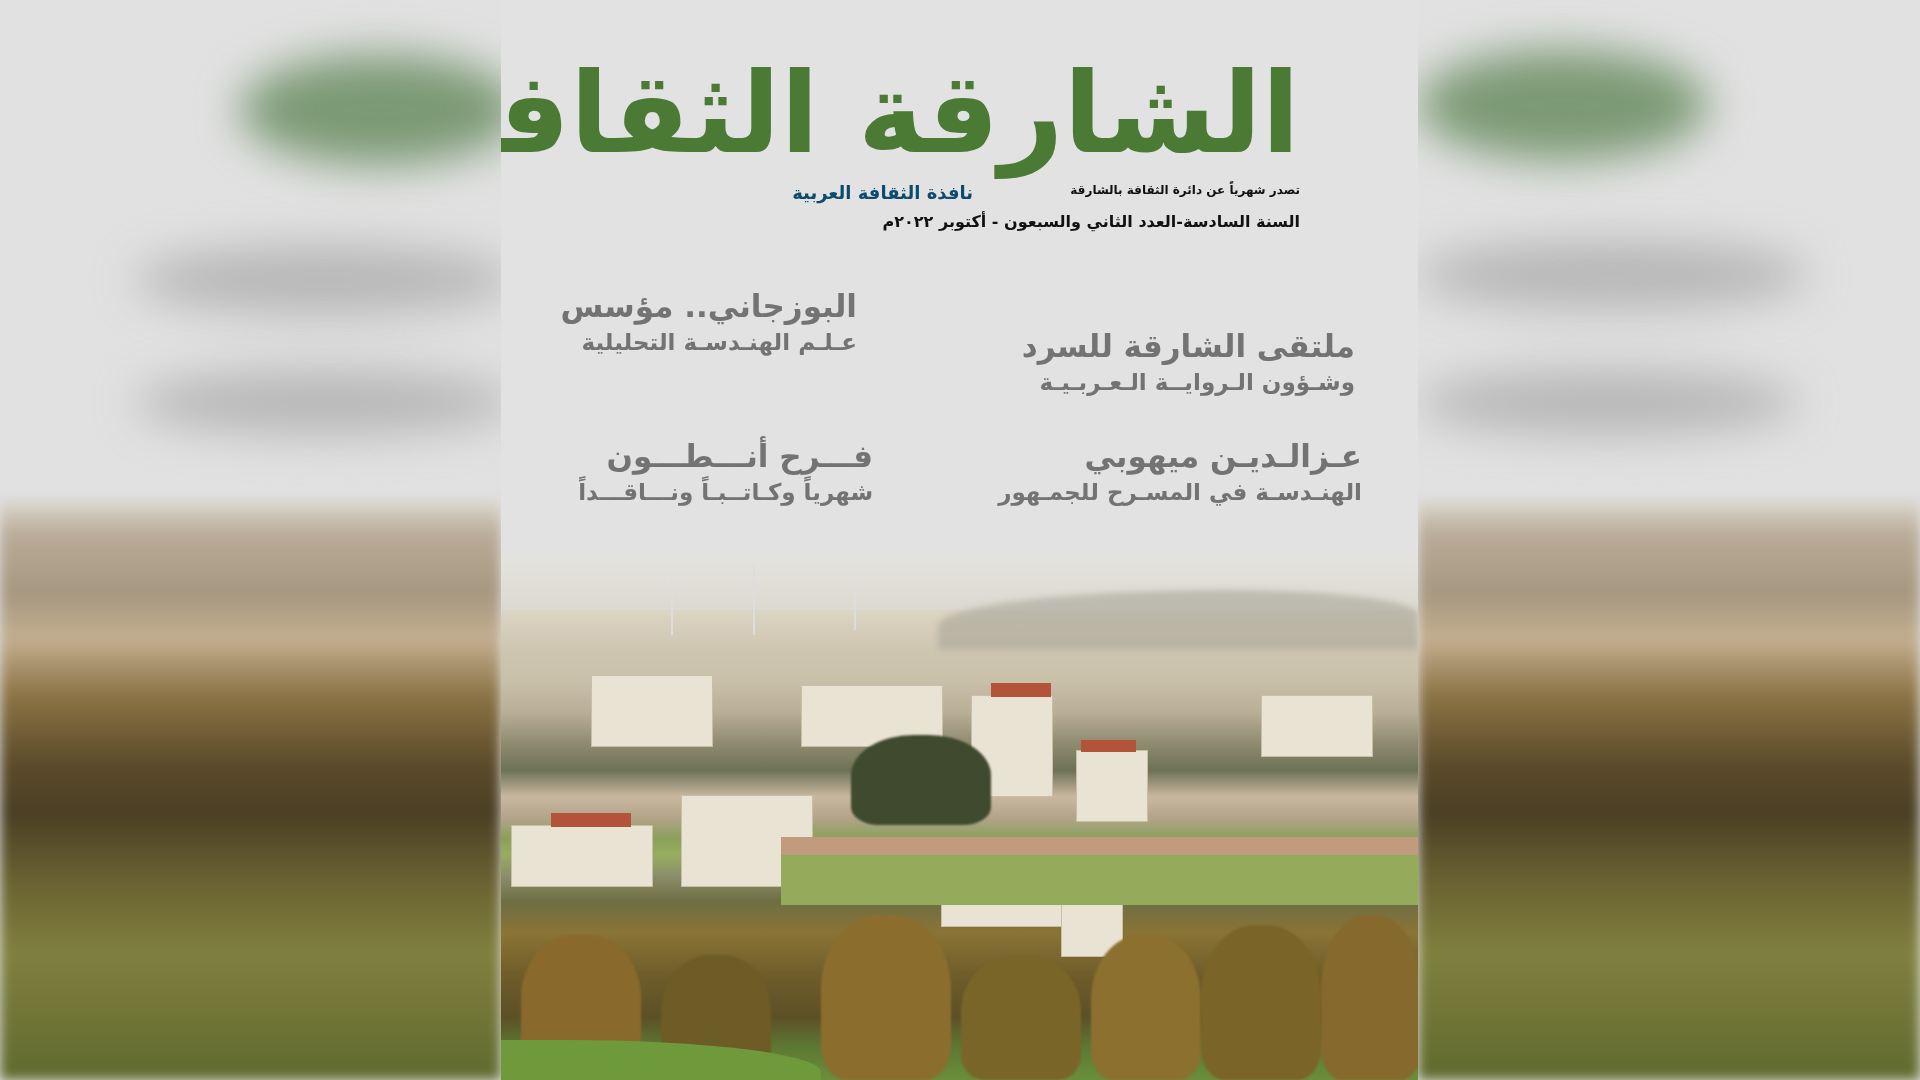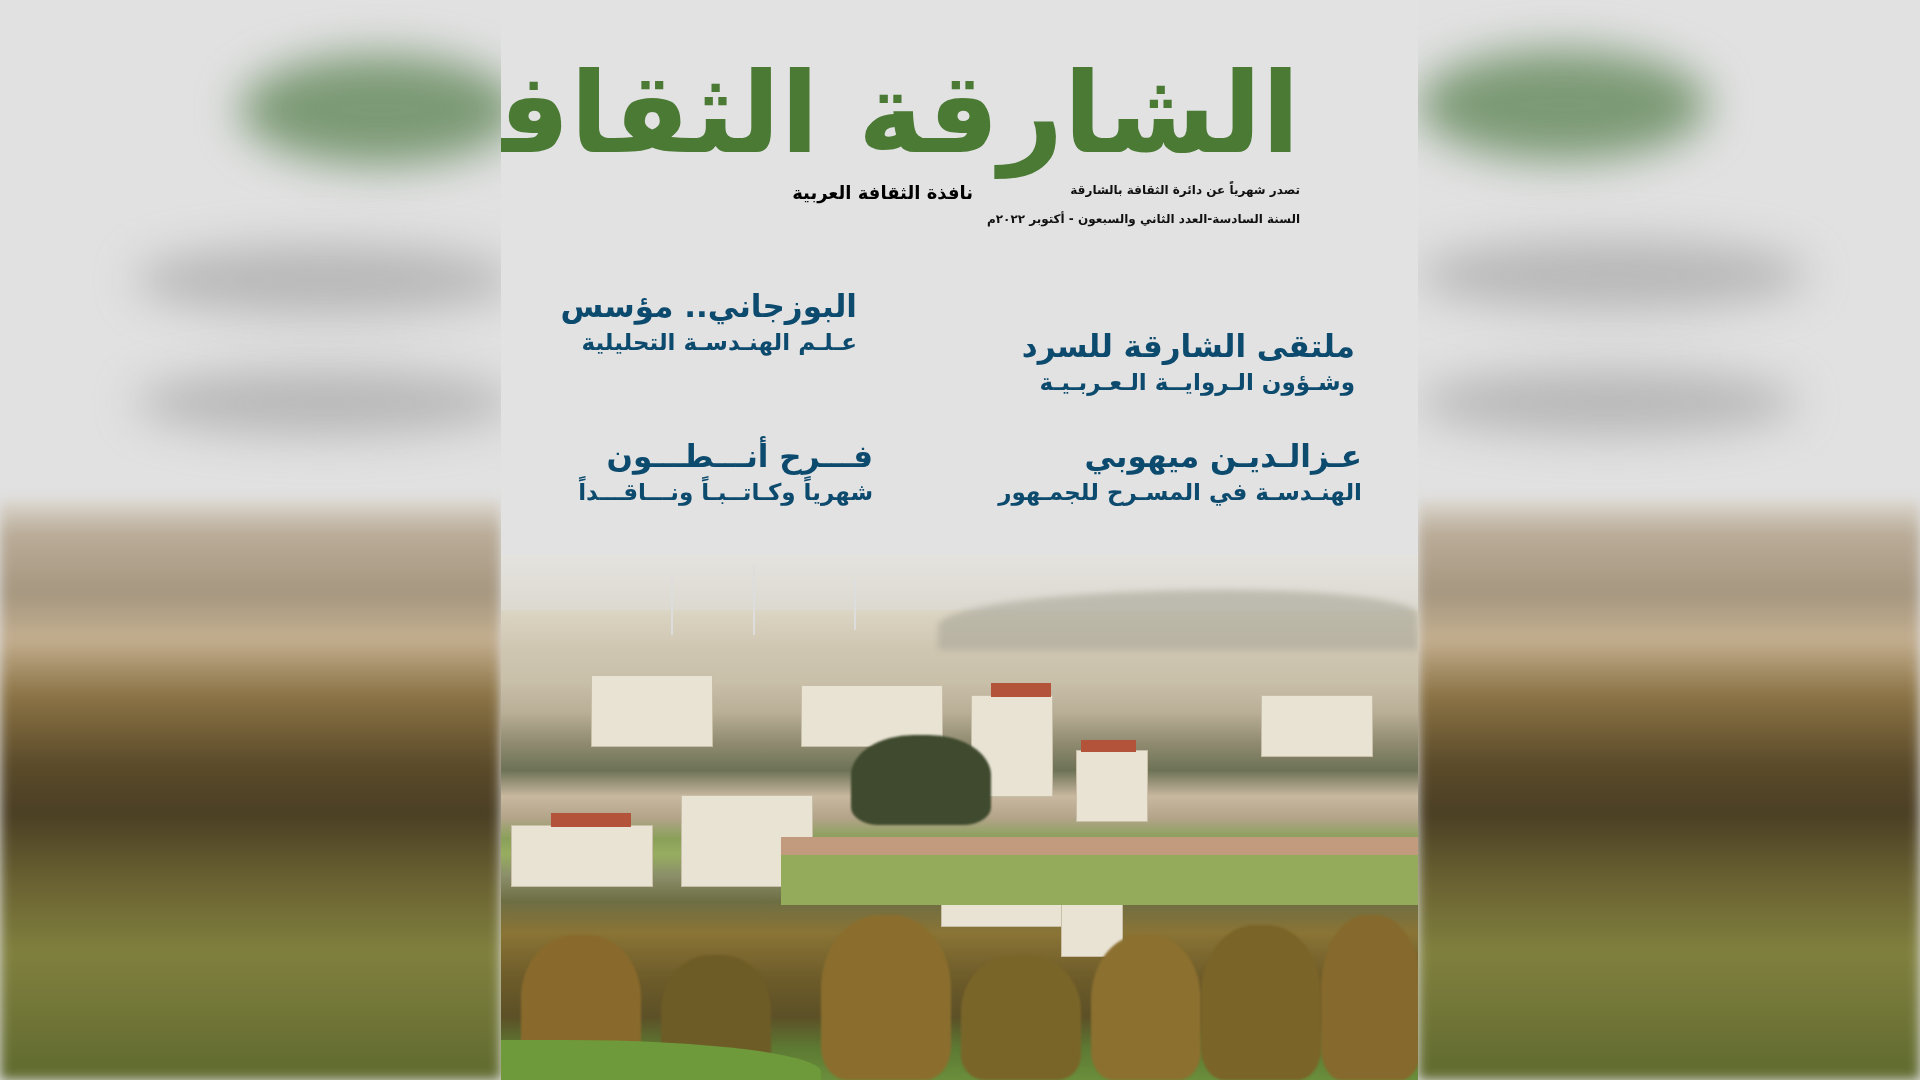--- a/index.html
+++ b/index.html
@@ -30,34 +30,34 @@
     .masthead {
       position: absolute; right: 118px; top: 48px; width: 690px; height: 130px;
       direction: rtl; text-align: right;
       color: #4b7a34; font-family: "DejaVu Sans", sans-serif; font-weight: bold;
       font-size: 112px; line-height: 130px; letter-spacing: -2px;
       white-space: nowrap;
     }
     .tagline {
       position: absolute; left: 232px; top: 182px; width: 240px;
       direction: rtl; text-align: right; white-space: nowrap;
-      font-weight: bold; font-size: 18px; color: #000000;
+      font-weight: bold; font-size: 18px; color: #0c4a6e;
     }
     .publisher {
       position: absolute; right: 118px; top: 183px; width: 340px;
       direction: rtl; text-align: right; white-space: nowrap;
       font-weight: bold; font-size: 12px; color: #111;
     }
     .issue {
       position: absolute; right: 118px; top: 212px; width: 340px;
       direction: rtl; text-align: right; white-space: nowrap;
-      font-weight: bold; font-size: 12px; color: #111;
+      font-weight: bold; font-size: 16px; color: #111;
     }
     .headline {
-      position: absolute; direction: rtl; white-space: nowrap; color: #0c4a6e;
+      position: absolute; direction: rtl; white-space: nowrap; color: #737373;
     }
     .headline .h-title { font-weight: bold; font-size: 31px; line-height: 40px; display: block; }
     .headline .h-sub { font-weight: bold; font-size: 23px; line-height: 32px; display: block; }
     .hl-1 { right: 63px; top: 286px; width: 360px; margin-top: 40px; }
     .hl-2 { left: 66px; top: 286px; width: 290px; }
     .hl-3 { right: 56px; top: 436px; width: 360px; }
     .hl-4 { left: 82px; top: 436px; width: 290px; }
 
     
     .photo {

